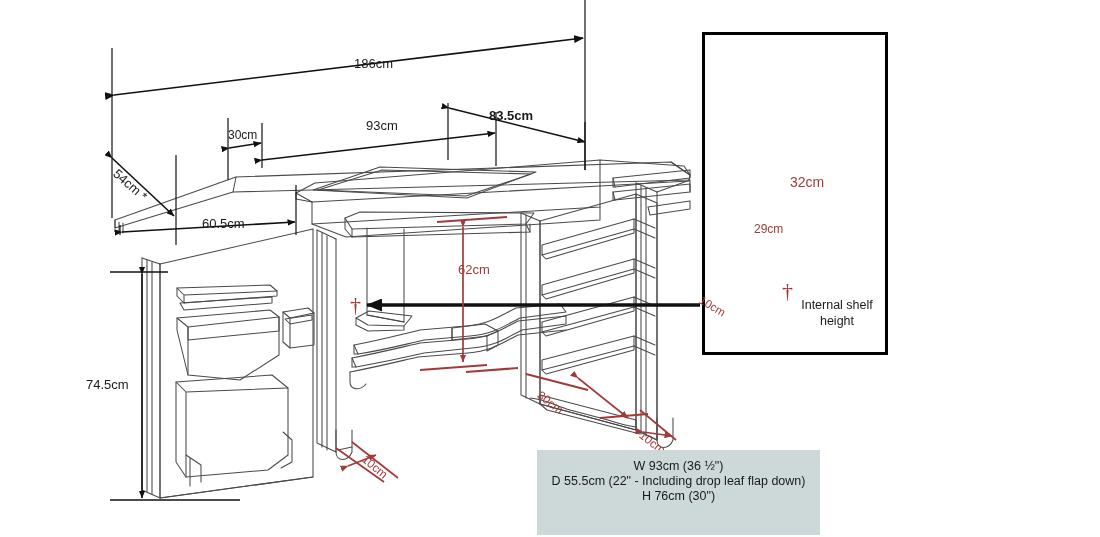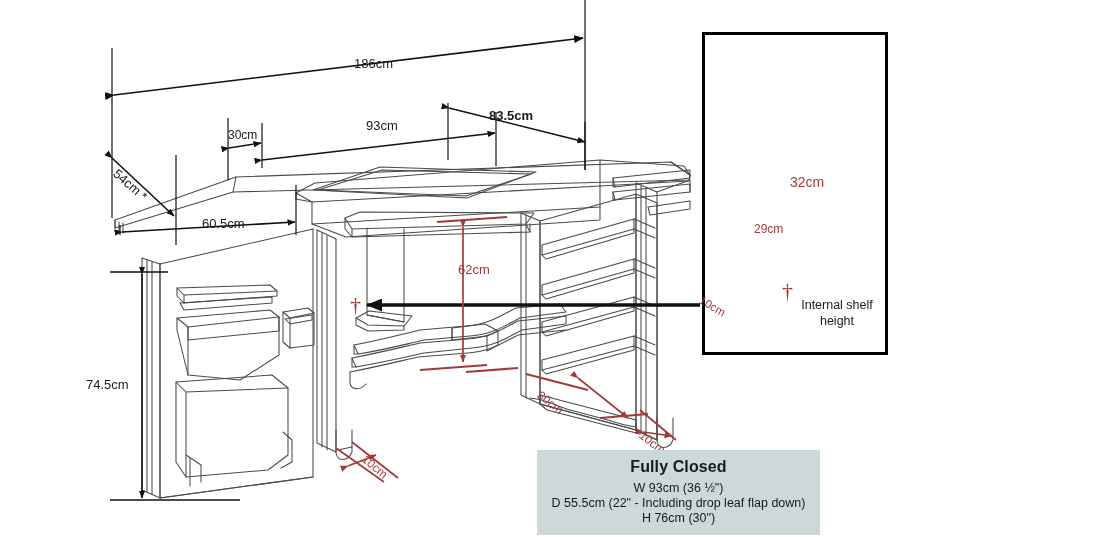--- a/index.html
+++ b/index.html
@@ -359,19 +359,18 @@
 
   <div class="lbl red" style="left:754px;top:222px;font-size:12px;">29cm</div>
 
   <div class="lbl red" style="left:704px;top:293px;font-size:11.5px;transform:rotate(31deg);transform-origin:left top;">10cm</div>
 
   <div class="dagger" style="left:782px;top:280px;">†</div>
 
   <div id="inset-caption">Internal shelf height</div>
 
   <div id="info-box">
-    <div class="title">Fully Closed</div>
     <div class="line">W 93cm (36 ½")</div>
     <div class="line">D 55.5cm (22" - Including drop leaf flap down)</div>
     <div class="line">H 76cm (30")</div>
   </div>
 
 </div>
 
 </body></html>

